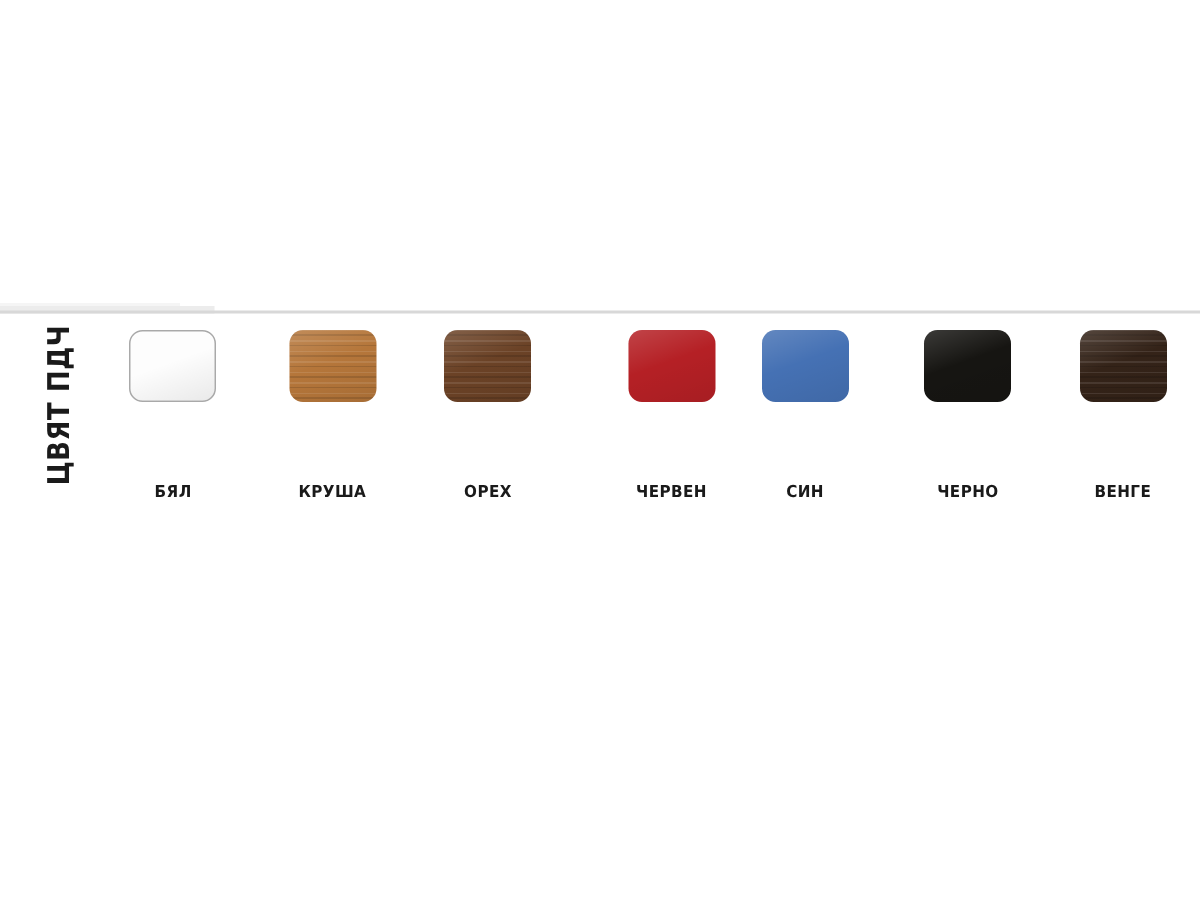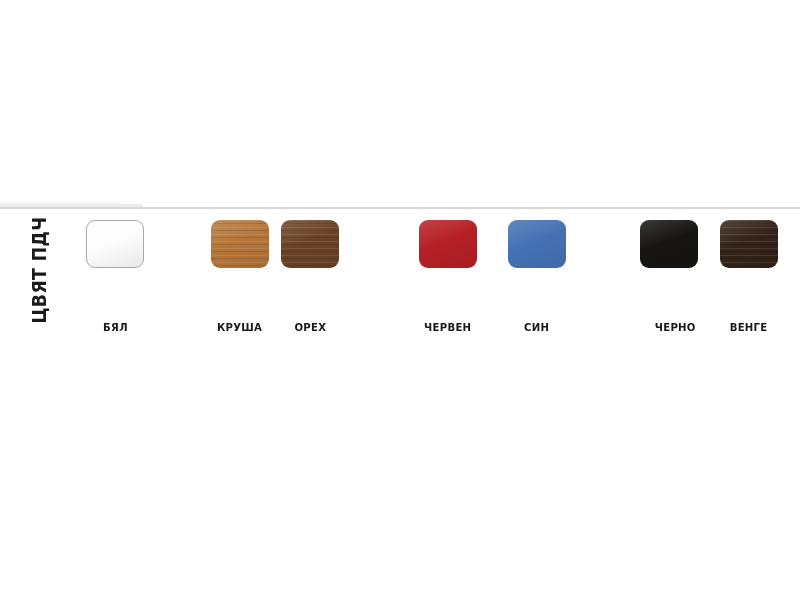--- a/index.html
+++ b/index.html
@@ -156,47 +156,47 @@
   <div class="side-label">ЦВЯТ ПДЧ</div>
 
   <div class="swatch-area">
     <div class="swatch-row" id="row1">
         <div class="swatch-cell" style="left: 62px;">
           <div class="swatch-chip bordered" style="background: rgb(253, 253, 253);">
             <div class="sheen"></div>
           </div>
           <div class="swatch-label">БЯЛ</div>
         </div>
-        <div class="swatch-cell" style="left: 187px;">
+        <div class="swatch-cell" style="left: 169px;">
           <div class="swatch-chip" style="background: rgb(181, 118, 58);">
             <div class="grain"></div>
             <div class="sheen"></div>
           </div>
           <div class="swatch-label">КРУША</div>
         </div>
-        <div class="swatch-cell" style="left: 257px;">
+        <div class="swatch-cell" style="left: 272px;">
           <div class="swatch-chip" style="background: rgb(107, 66, 38);">
             <div class="grain"></div>
             <div class="sheen"></div>
           </div>
           <div class="swatch-label">ОРЕХ</div>
         </div>
         <div class="swatch-cell" style="left: 395px;">
           <div class="swatch-chip" style="background: rgb(181, 32, 37);">
             <div class="sheen"></div>
           </div>
           <div class="swatch-label">ЧЕРВЕН</div>
         </div>
         <div class="swatch-cell" style="left: 484px;">
           <div class="swatch-chip" style="background: rgb(69, 113, 180);">
             <div class="sheen"></div>
           </div>
           <div class="swatch-label">СИН</div>
         </div>
-        <div class="swatch-cell" style="left: 592px; align-items: flex-end;">
+        <div class="swatch-cell" style="left: 592px;">
           <div class="swatch-chip" style="background: rgb(22, 21, 18);">
             <div class="sheen"></div>
           </div>
           <div class="swatch-label">ЧЕРНО</div>
         </div>
         <div class="swatch-cell" style="left: 696px;">
           <div class="swatch-chip" style="background: rgb(52, 35, 24);">
             <div class="grain"></div>
             <div class="sheen"></div>
           </div>

